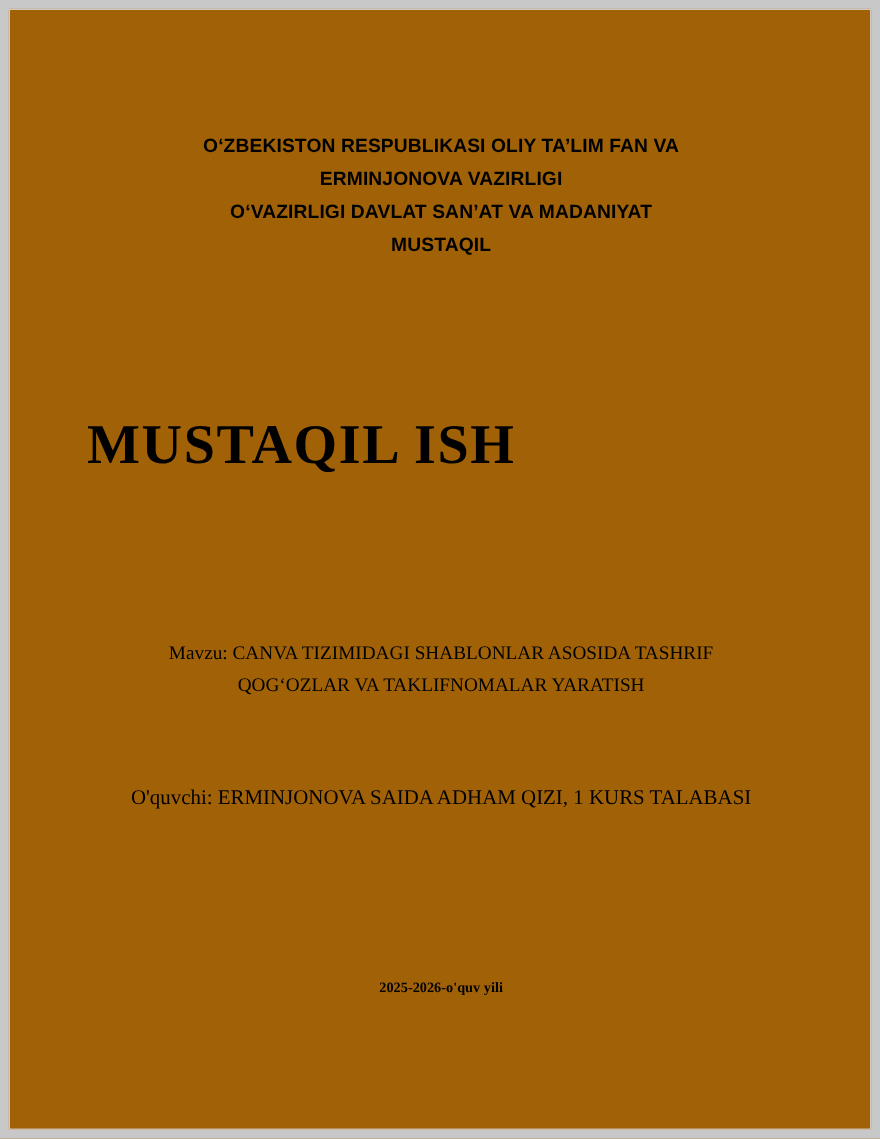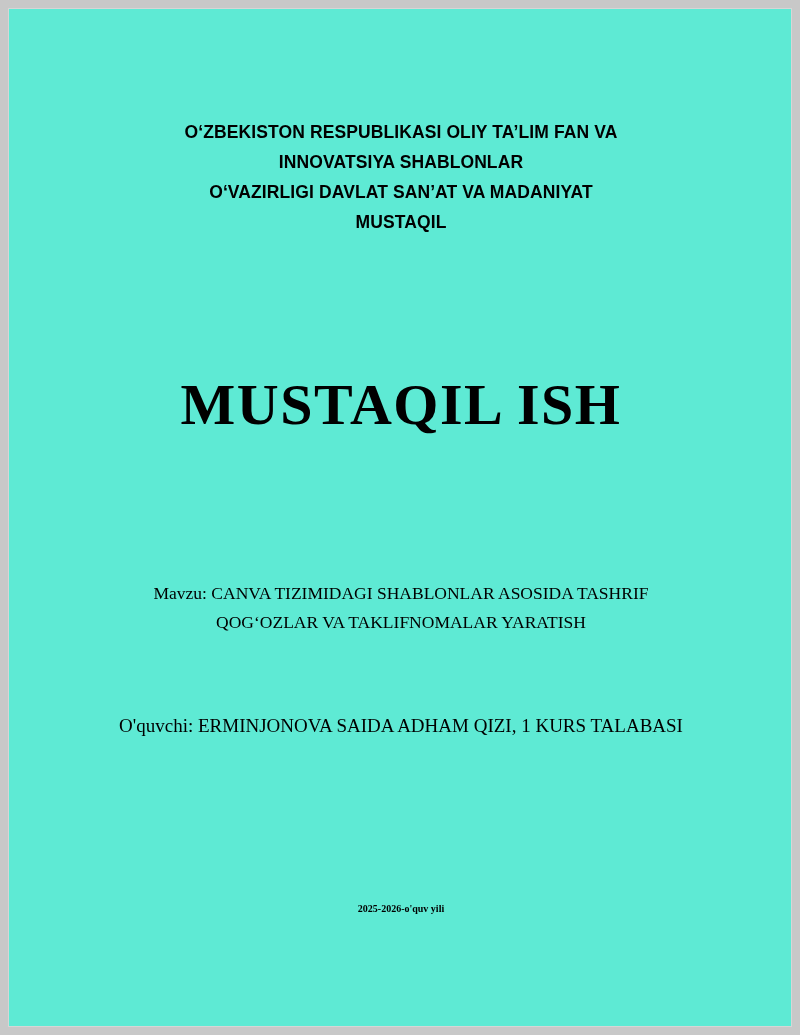--- a/index.html
+++ b/index.html
@@ -12,21 +12,21 @@
     height: 1035px;
     overflow: hidden;
     font-family: "Liberation Serif", serif;
   }
   .page {
     position: absolute;
     left: 8px;
     top: 8px;
     width: 784px;
     height: 1019px;
-    background: #5eead4;
+    background: #a16207;
     border: 1px solid #d6d6d6;
     box-sizing: border-box;
     overflow: hidden;
   }
   .content {
     position: absolute;
     left: 0;
     top: 0;
     width: 100%;
     height: 100%;
@@ -45,24 +45,24 @@
     letter-spacing: 0.1px;
   }
   .institution .line {
     display: block;
   }
   .doc-title {
     position: absolute;
     left: 70px;
     top: 362px;
     width: 644px;
-    text-align: center;
+    text-align: left;
     font-family: "Liberation Serif", serif;
     font-weight: bold;
-    font-size: 58px;
+    font-size: 51px;
     line-height: 68px;
     letter-spacing: 1.5px;
     color: #000000;
   }
   .subject {
     position: absolute;
     left: 100px;
     top: 522px;
     width: 584px;
     text-align: center;
@@ -87,35 +87,34 @@
     color: #000000;
   }
   .year {
     position: absolute;
     left: 180px;
     top: 880px;
     width: 424px;
     text-align: center;
     font-family: "Liberation Serif", serif;
     font-weight: bold;
-    font-size: 10px;
+    font-size: 13px;
     line-height: 18px;
     color: #000000;
-    margin-top: 11px;
   }
 </style>
 </head>
 <body>
 
 <div class="page">
   <div class="content">
 
     <div class="institution">
       <span class="line">O‘ZBEKISTON RESPUBLIKASI OLIY TA’LIM FAN VA</span>
-      <span class="line">INNOVATSIYA SHABLONLAR</span>
+      <span class="line">ERMINJONOVA VAZIRLIGI</span>
       <span class="line">O‘VAZIRLIGI DAVLAT SAN’AT VA MADANIYAT</span>
       <span class="line">MUSTAQIL</span>
     </div>
 
     <div class="doc-title">MUSTAQIL ISH</div>
 
     <div class="subject">
       <span class="line">Mavzu: CANVA TIZIMIDAGI SHABLONLAR ASOSIDA TASHRIF</span>
       <span class="line">QOG‘OZLAR VA TAKLIFNOMALAR YARATISH</span>
     </div>

